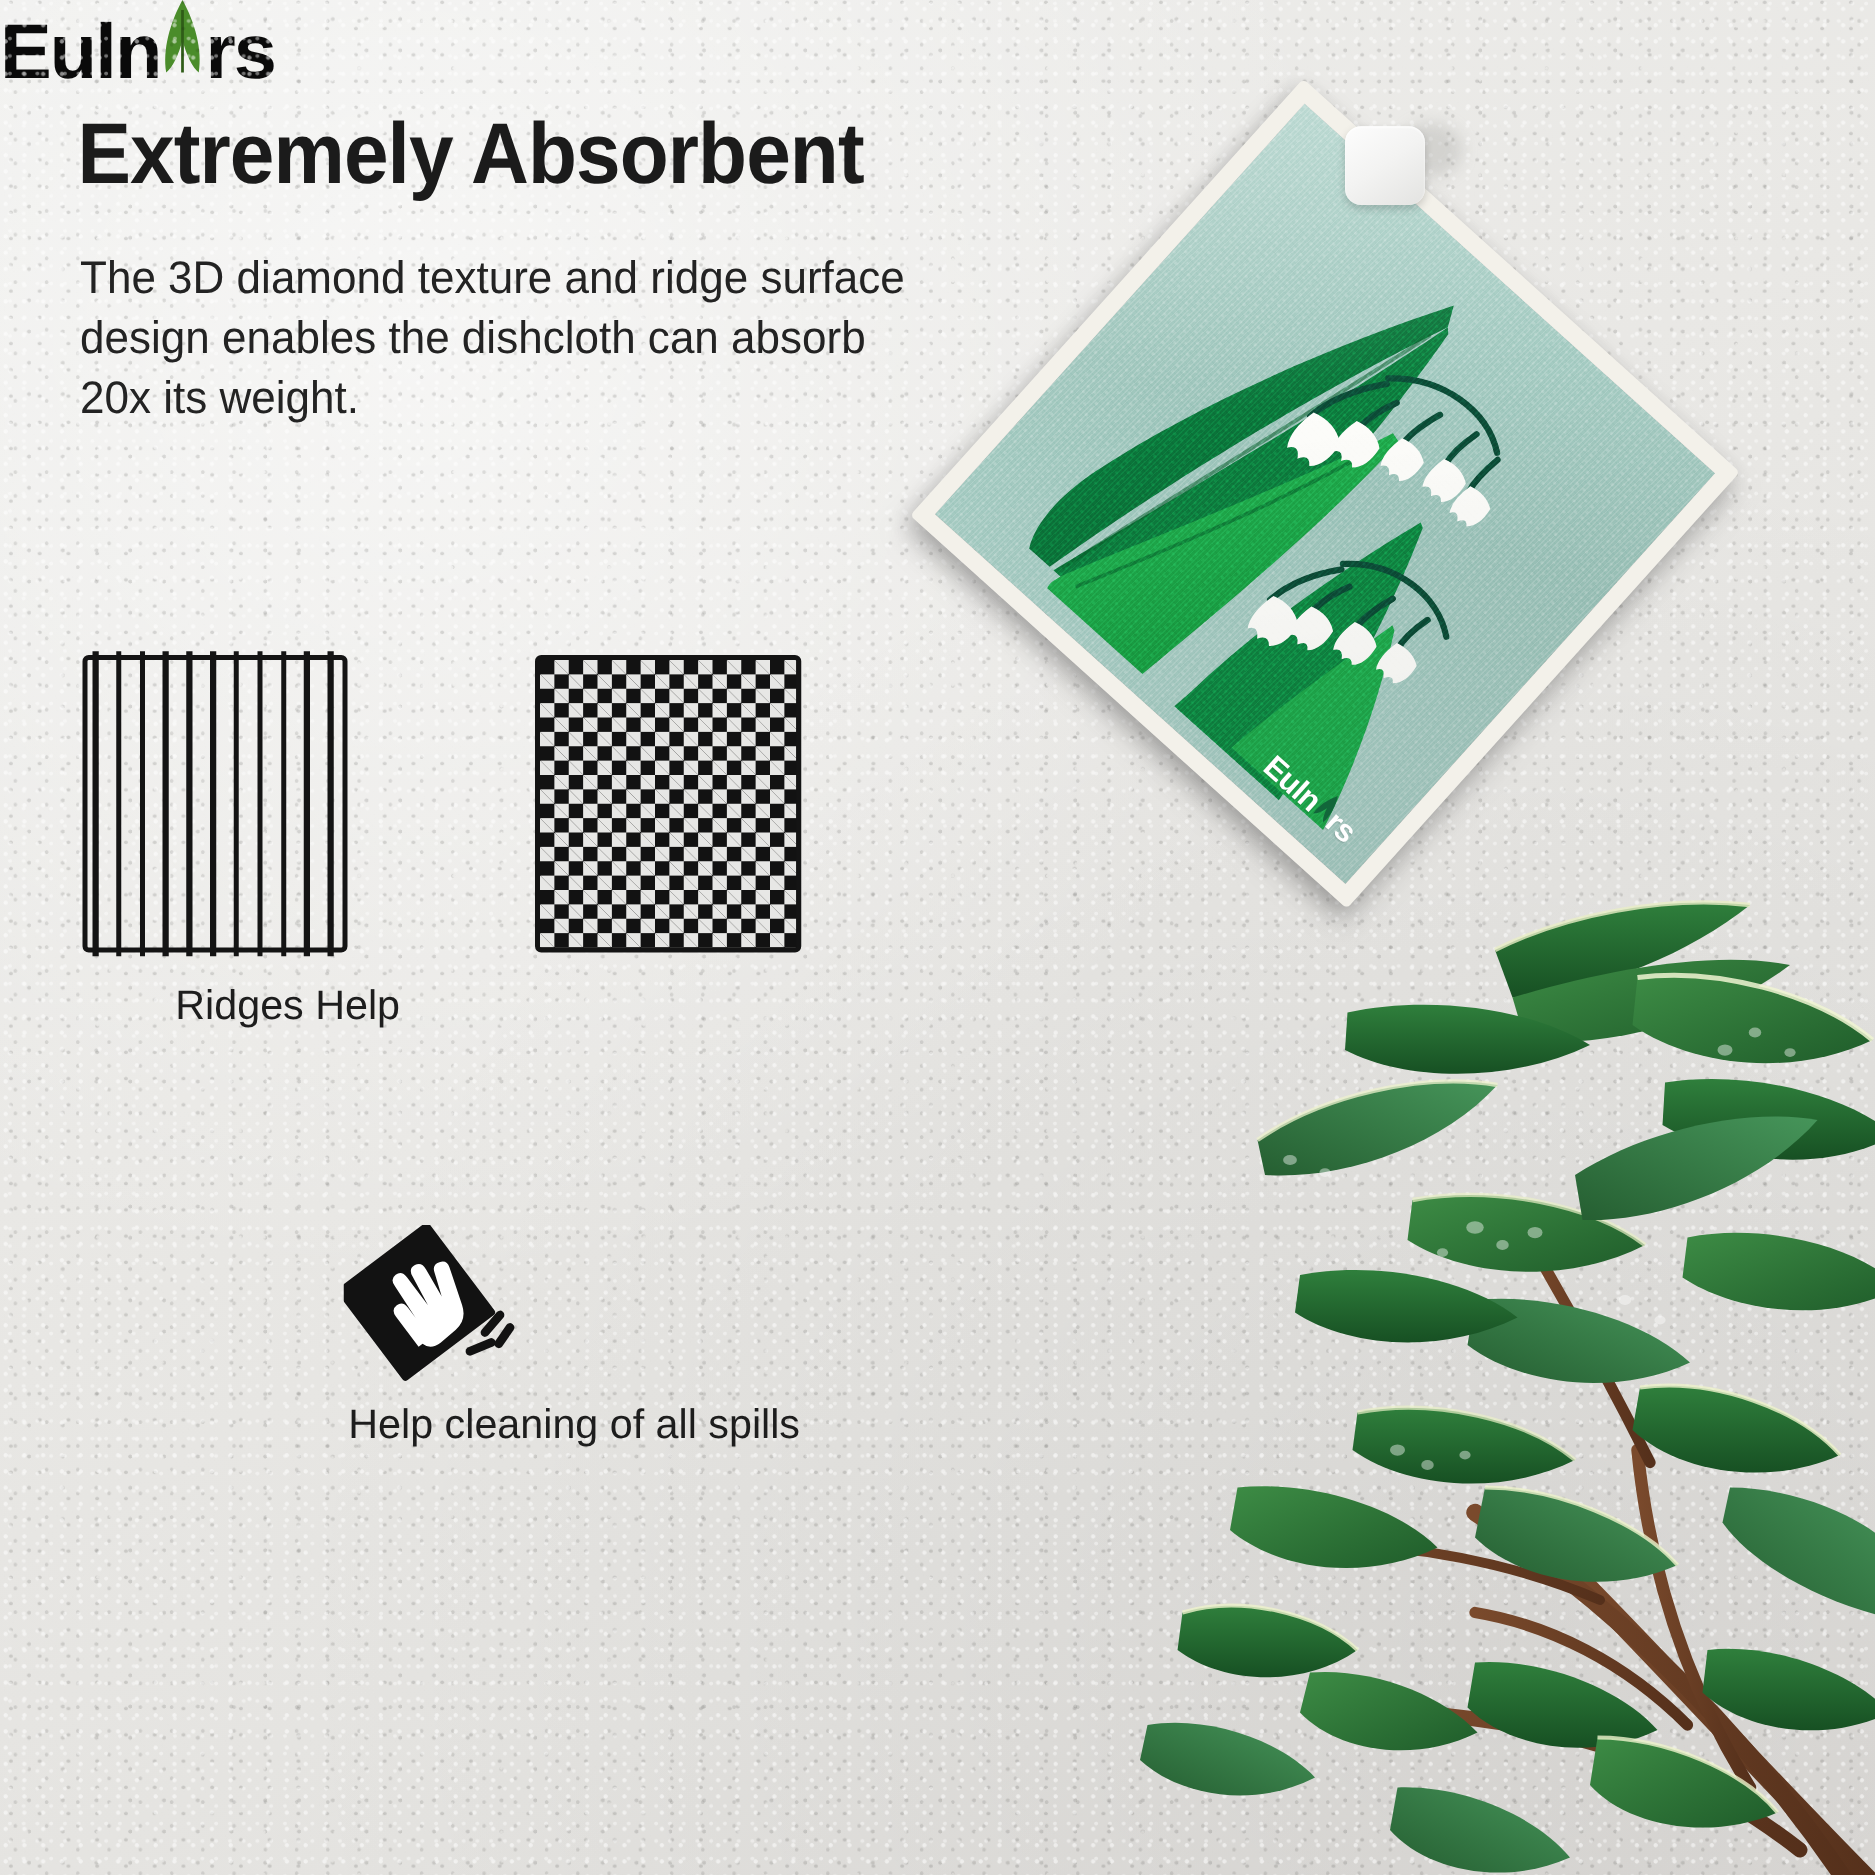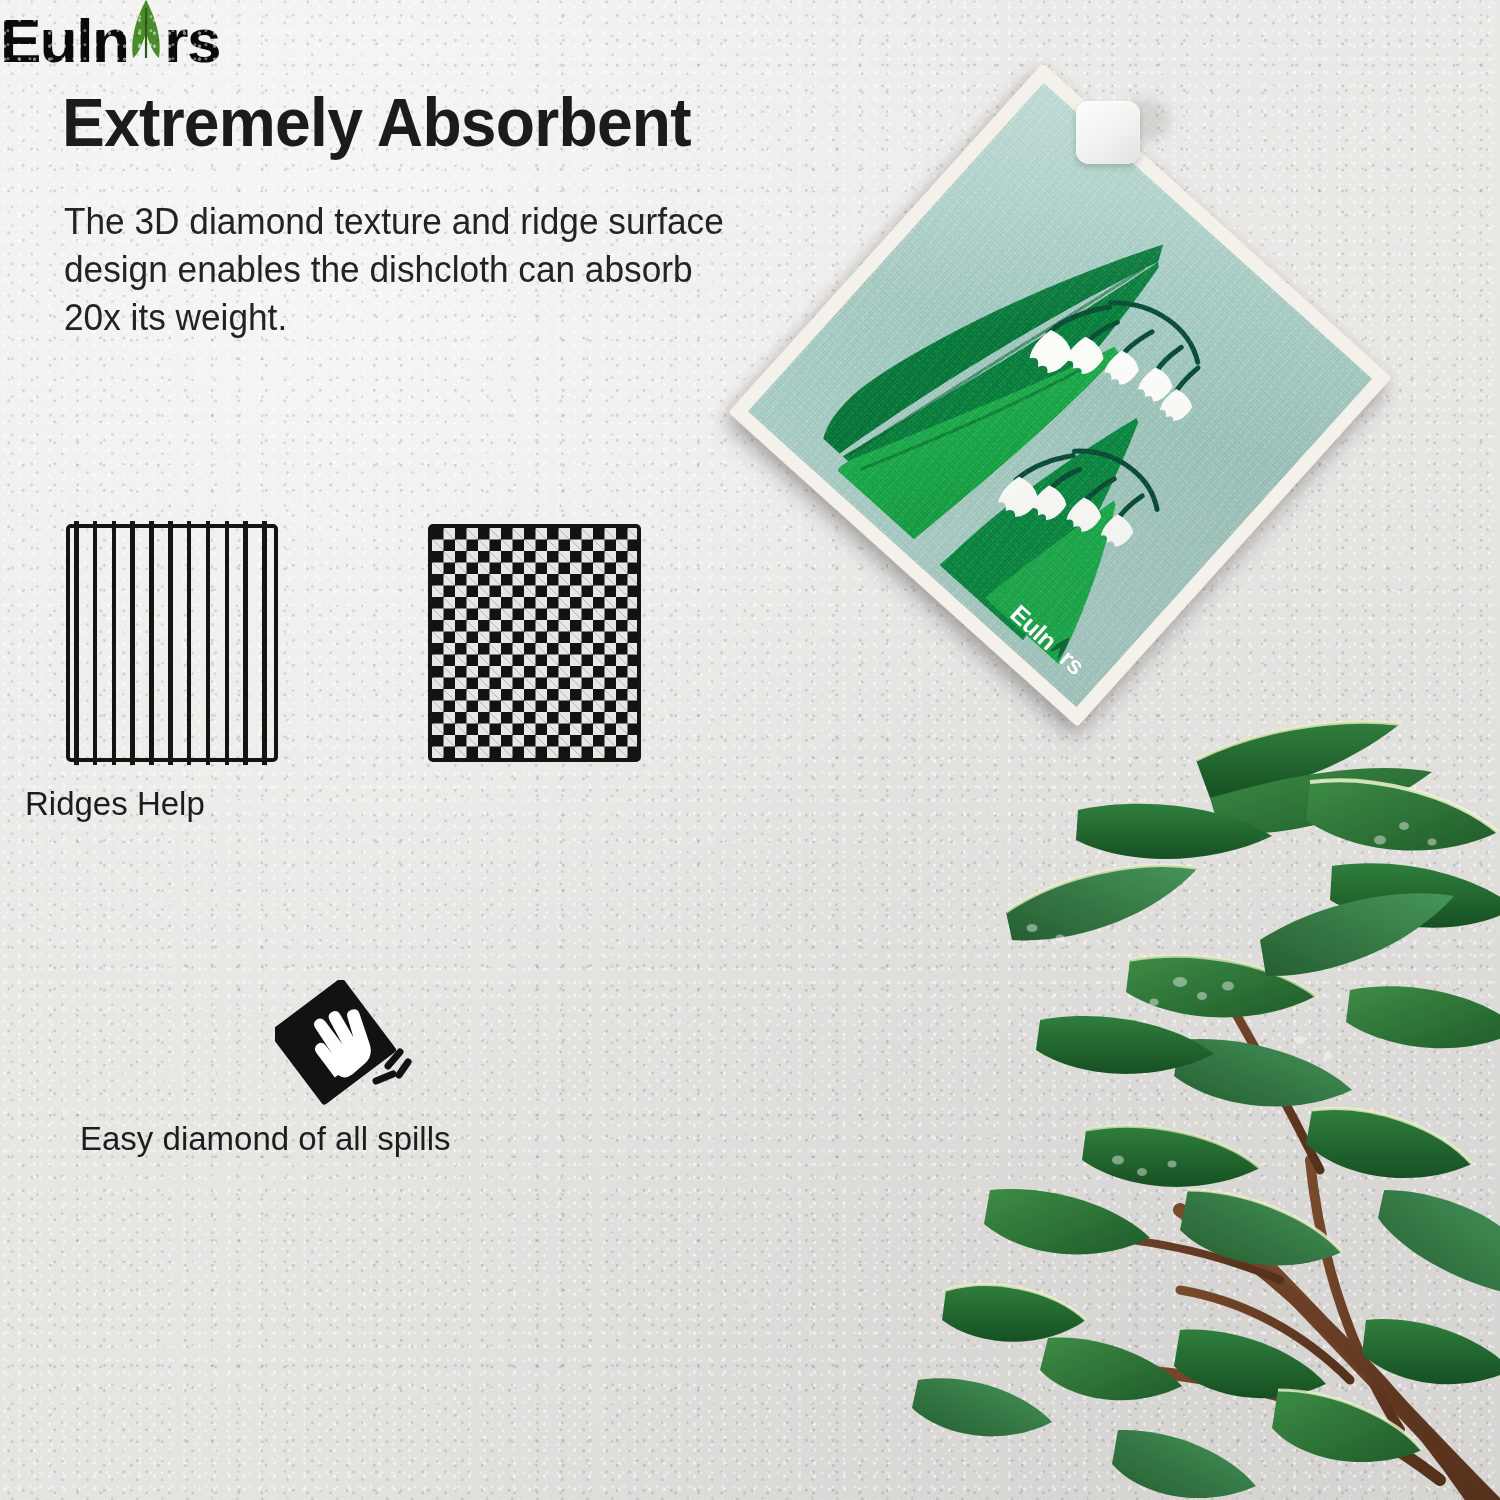--- a/index.html
+++ b/index.html
@@ -47,21 +47,21 @@
   }
   #subcopy{
     left:64px;top:198px;width:830px;
     font-size:36.5px;font-weight:400;color:#232323;line-height:1.32;
     white-space:pre-line;transform:scaleX(.965);transform-origin:left top;
   }
 
   
   .ficon{position:absolute;z-index:6;}
   .flabel{
-    position:absolute;z-index:6;text-align:left;
+    position:absolute;z-index:6;text-align:right;
     font-size:33px;color:#1d1d1d;line-height:1.18;white-space:pre-line;
   }
 
   
   #ridges-icon{left:66px;top:524px;width:212px;height:238px;}
   #ridges-icon .frame{
     position:absolute;inset:0;border:4.5px solid #141414;border-radius:5px;
     background:transparent;
   }
   #ridges-icon .bars{position:absolute;left:8px;top:-3px;right:8px;bottom:-3px;}
@@ -193,21 +193,21 @@
         <rect x="12" y="16" width="92" height="92" rx="3" fill="#121212"></rect>
         <path d="M38 92 L38 62 q0-7 6-7 q6 0 6 7 l0 10 l2-30 q0-7 6-7 q6 0 6 7 l0 28 l4-26 q1-7 7-6 q6 1 5 8 l-3 25 l7-19 q2-6 8-4 q6 2 4 8 l-10 30 q-4 12 -16 13 l-16 1 q-10 0 -12 -8 z" fill="#ffffff"></path>
       </g>
       <g stroke="#121212" stroke-width="7" stroke-linecap="round">
         <line x1="101" y1="101" x2="118" y2="94"></line>
         <line x1="113" y1="86" x2="125" y2="72"></line>
         <line x1="124" y1="95" x2="133" y2="82"></line>
       </g>
     </svg>
   </div>
-  <div id="wipe-label" class="flabel">Easy diamond of all spills</div>
+  <div id="wipe-label" class="flabel">Help cleaning of all spills</div>
 
   <div id="brand">
     <span class="word">Euln</span>
     <span class="leafA">
       <svg width="40" height="64" viewBox="0 0 40 64" aria-hidden="true">
         <path d="M20 2 C10 20 4 42 7 60 C12 56 17 46 20 34 C23 46 28 56 33 60 C36 42 30 20 20 2 Z" fill="#4a8c2a"></path>
         <path d="M20 10 C20 26 20 44 20 60" stroke="#2f5c18" stroke-width="2.2" fill="none"></path>
       </svg>
     </span>
     <span class="word">rs</span>

